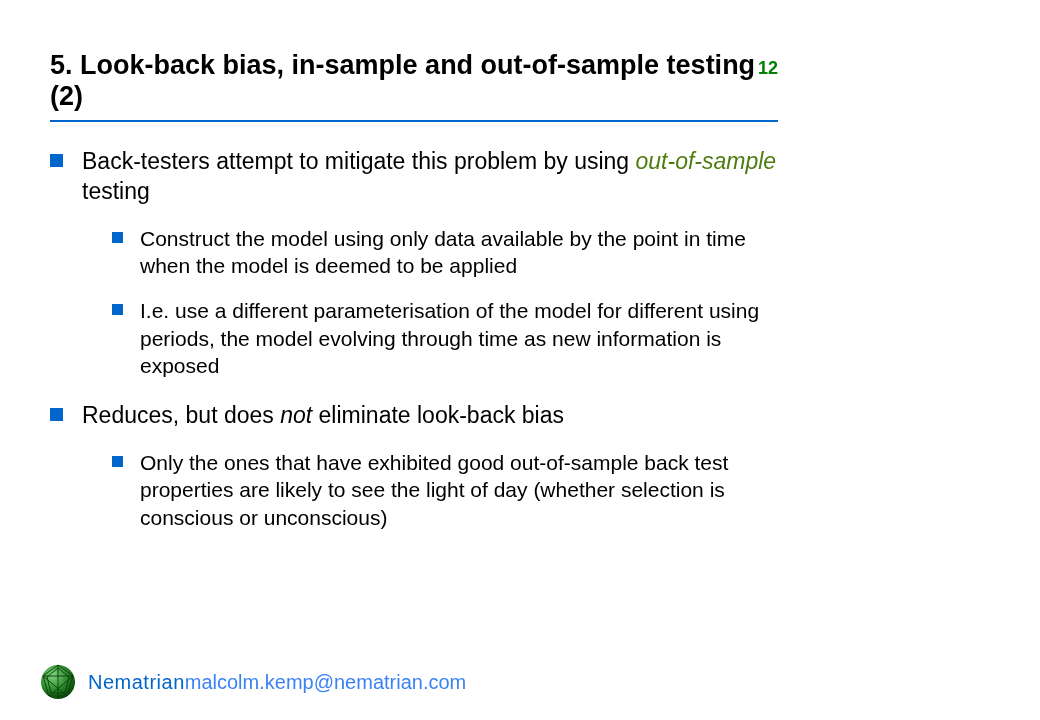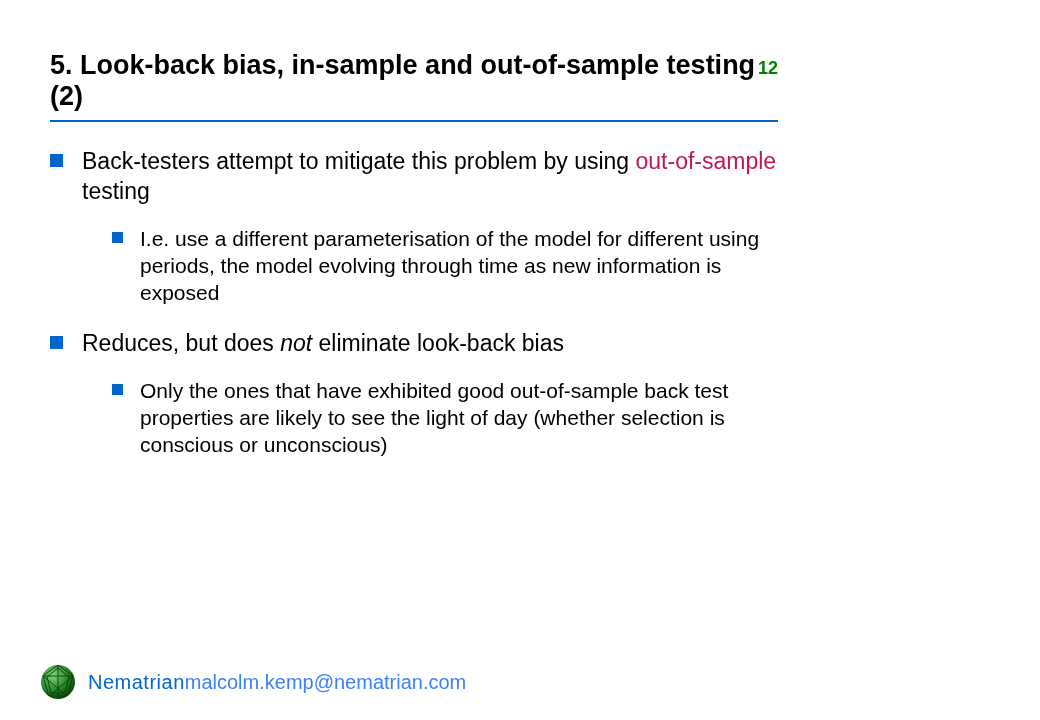--- a/index.html
+++ b/index.html
@@ -76,21 +76,22 @@
   ul.level2 > li::before {
     content: "";
     position: absolute;
     left: 0;
     top: 7px;
     width: 11px;
     height: 11px;
     background: #0066cc;
   }
   .highlight {
-    color: #be185d;
+    color: #4d7c0f;
+    font-style: italic;
   }
   .emph {
     font-style: italic;
     font-weight: normal;
   }
   .footer {
     position: absolute;
     bottom: 18px;
     left: 38px;
     right: 50px;
@@ -126,20 +127,21 @@
     <div class="page-number">12</div>
   </div>
 
   <hr class="divider">
 
   <div class="content">
     <ul class="level1">
       <li>
         <span>Back-testers attempt to mitigate this problem by using </span><span class="highlight">out-of-sample</span><span> testing</span>
         <ul class="level2">
+          <li>Construct the model using only data available by the point in time when the model is deemed to be applied</li>
           <li>I.e. use a different parameterisation of the model for different using periods, the model evolving through time as new information is exposed</li>
         </ul>
       </li>
       <li>
         <span>Reduces, but does </span><span class="emph">not</span><span> eliminate look-back bias</span>
         <ul class="level2">
           <li>Only the ones that have exhibited good out-of-sample back test properties are likely to see the light of day (whether selection is conscious or unconscious)</li>
         </ul>
       </li>
     </ul>

